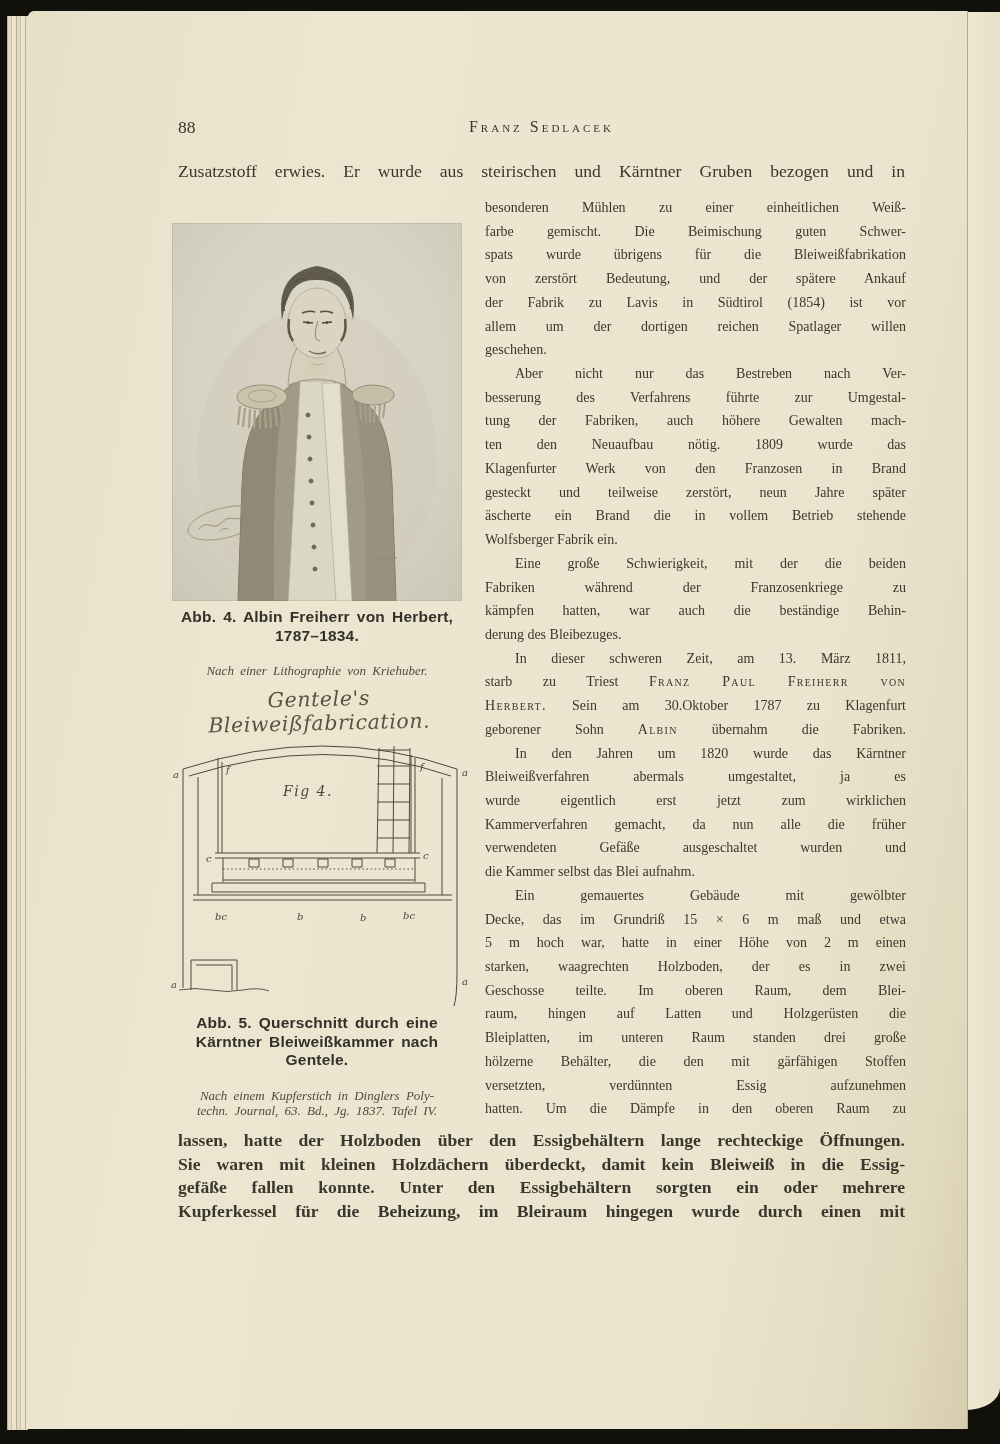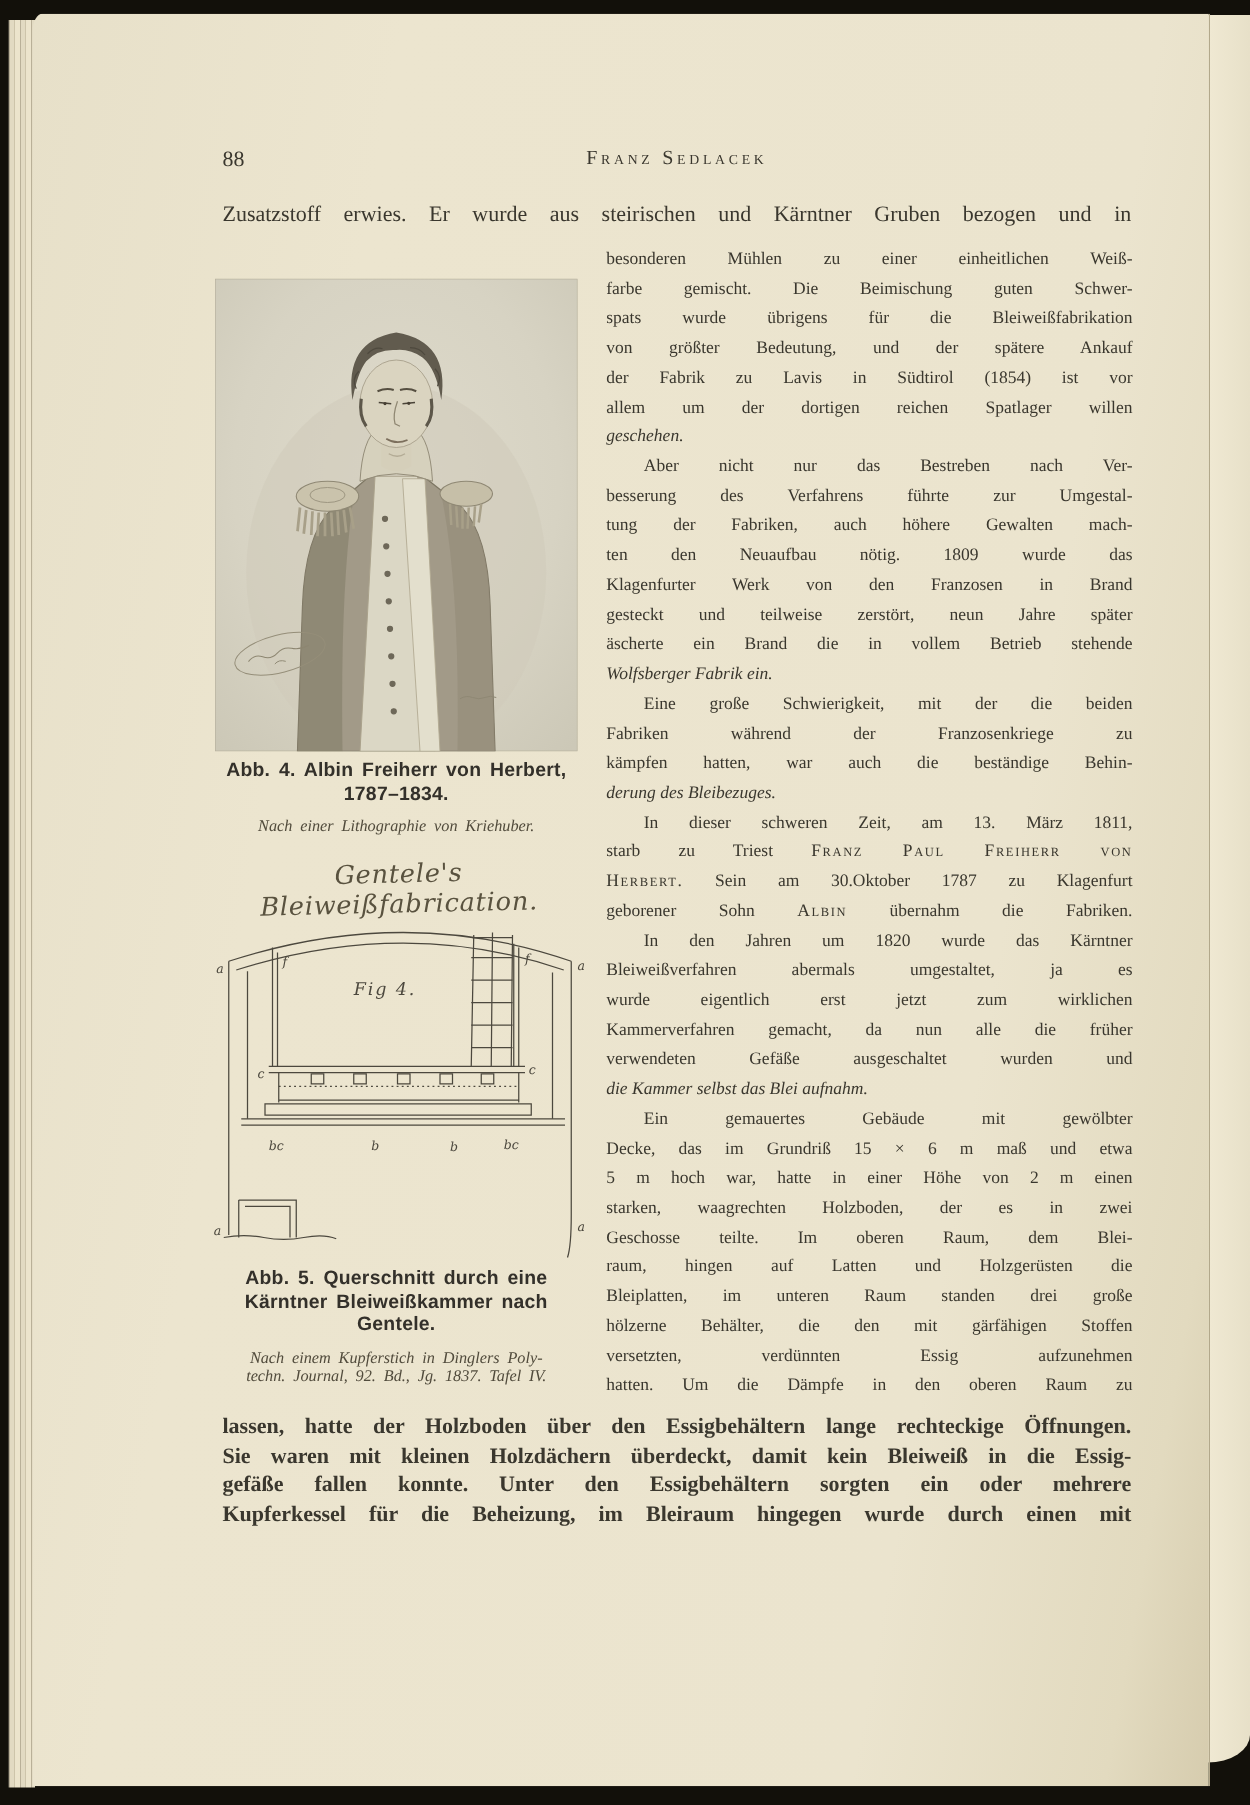--- a/index.html
+++ b/index.html
@@ -31,38 +31,38 @@
   .pageno{position:absolute;left:0;top:0;font-size:17.5px;}
   .running{
     position:absolute;left:0;right:0;top:1px;text-align:center;
     font-size:16px;font-variant:small-caps;letter-spacing:3px;color:#3a372e;
   }
   .textblock{color:#3a372e;}
   .intro{position:absolute;left:152px;top:148px;width:727px;font-size:17.6px;line-height:24px;}
   .rightcol{position:absolute;left:459px;top:185px;width:421px;font-size:14px;line-height:23.72px;}
   .bottomblock{position:absolute;left:152px;top:1118px;width:727px;font-size:17.6px;line-height:23.5px;font-weight:bold;}
   .tl{text-align:justify;text-align-last:justify;white-space:normal;}
-  .tl.fin{text-align-last:left;font-style:italic;}
+  .tl.fin{text-align-last:left;}
   .tl.ind{text-indent:30px;}
   .sc{font-variant:small-caps;letter-spacing:1.3px;}
   
   .photo{position:absolute;left:146px;top:212px;width:290px;height:378px;}
   
   .cap{position:absolute;left:138px;width:306px;text-align:center;}
   .cap4{top:597px;}
   .cap5{top:1003px;}
   .cap .b{
     font-family:"Liberation Sans",sans-serif;font-weight:700;
     font-size:15.5px;line-height:18.5px;color:#33302a;
     letter-spacing:.2px;word-spacing:2.5px;
   }
   .cap .it{
     font-family:"Liberation Serif",serif;font-style:italic;
     font-size:13px;line-height:15.5px;color:#514b3c;
-    word-spacing:3px;margin-top:8px;
+    word-spacing:3px;margin-top:18px;
   }
   .script-title{
     position:absolute;left:136px;top:676px;width:314px;text-align:center;
     font-family:"DejaVu Serif",serif;font-style:italic;
     font-size:20.5px;color:#59523f;letter-spacing:.6px;
     transform:rotate(-1.3deg);
   }
   .figdraw{position:absolute;left:139px;top:711px;}
   svg text{font-family:"DejaVu Serif",serif;font-style:italic;}
 </style>
@@ -201,28 +201,28 @@
         <text x="118" y="74" font-size="14" letter-spacing="1.5">Fig 4.</text>
       </g>
     </svg>
   </div>
 
   <div class="cap cap5">
     <div class="b">Abb. 5. Querschnitt durch eine</div>
     <div class="b">Kärntner Bleiweißkammer nach</div>
     <div class="b">Gentele.</div>
     <div class="it">Nach einem Kupferstich in Dinglers Poly-</div>
-    <div class="it" style="margin-top:0">techn. Journal, 92. Bd., Jg. 1837. Tafel IV.</div>
+    <div class="it" style="margin-top:0">techn. Journal, 63. Bd., Jg. 1837. Tafel IV.</div>
   </div>
 
   <div class="rightcol textblock">
       <div class="tl"><span>besonderen Mühlen zu einer einheitlichen Weiß-</span></div>
       <div class="tl"><span>farbe gemischt. Die Beimischung guten Schwer-</span></div>
       <div class="tl"><span>spats wurde übrigens für die Bleiweißfabrikation</span></div>
-      <div class="tl"><span>von größter Bedeutung, und der spätere Ankauf</span></div>
+      <div class="tl"><span>von zerstört Bedeutung, und der spätere Ankauf</span></div>
       <div class="tl"><span>der Fabrik zu Lavis in Südtirol (1854) ist vor</span></div>
       <div class="tl"><span>allem um der dortigen reichen Spatlager willen</span></div>
       <div class="tl fin"><span>geschehen.</span></div>
       <div class="tl ind"><span>Aber nicht nur das Bestreben nach Ver-</span></div>
       <div class="tl"><span>besserung des Verfahrens führte zur Umgestal-</span></div>
       <div class="tl"><span>tung der Fabriken, auch höhere Gewalten mach-</span></div>
       <div class="tl"><span>ten den Neuaufbau nötig. 1809 wurde das</span></div>
       <div class="tl"><span>Klagenfurter Werk von den Franzosen in Brand</span></div>
       <div class="tl"><span>gesteckt und teilweise zerstört, neun Jahre später</span></div>
       <div class="tl"><span>äscherte ein Brand die in vollem Betrieb stehende</span></div>

